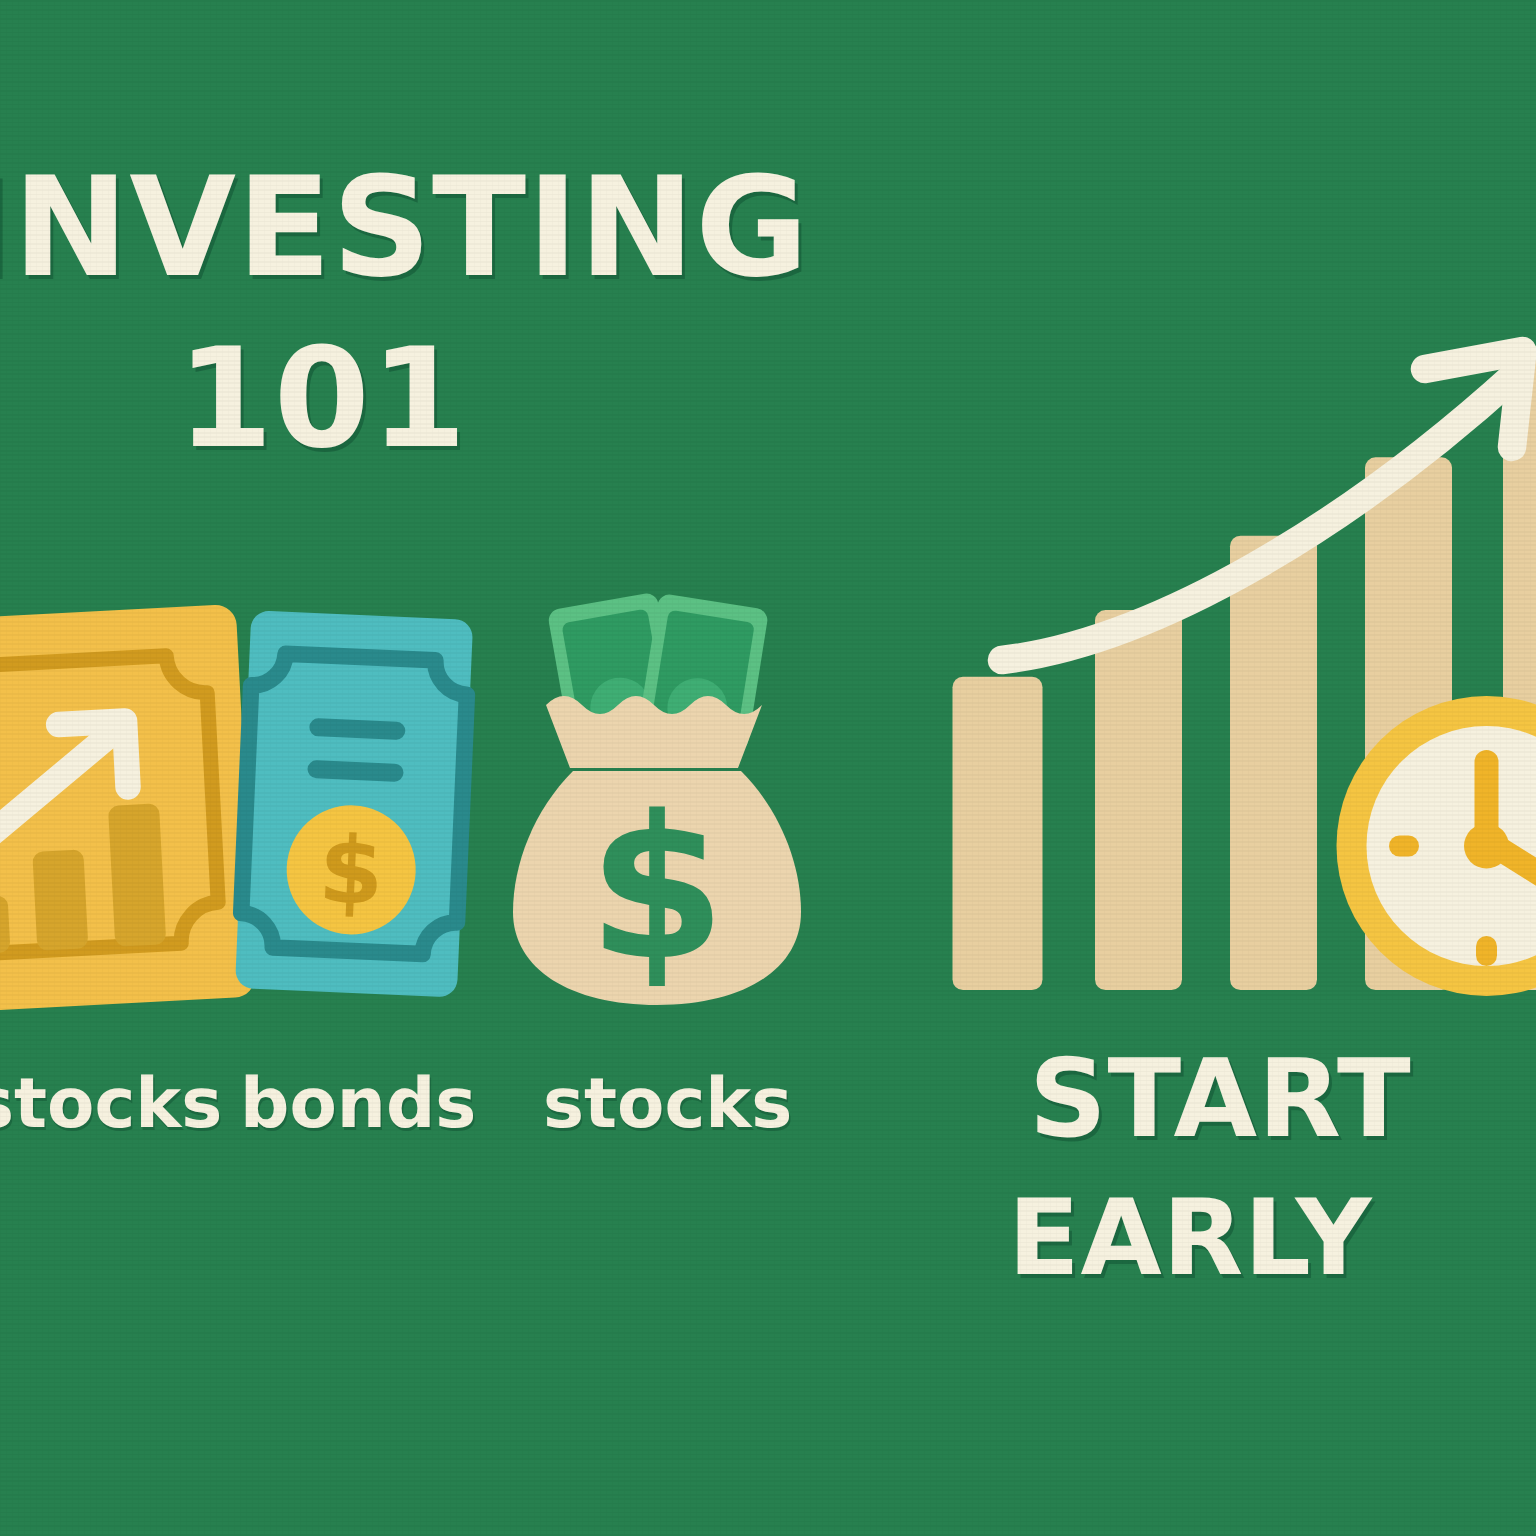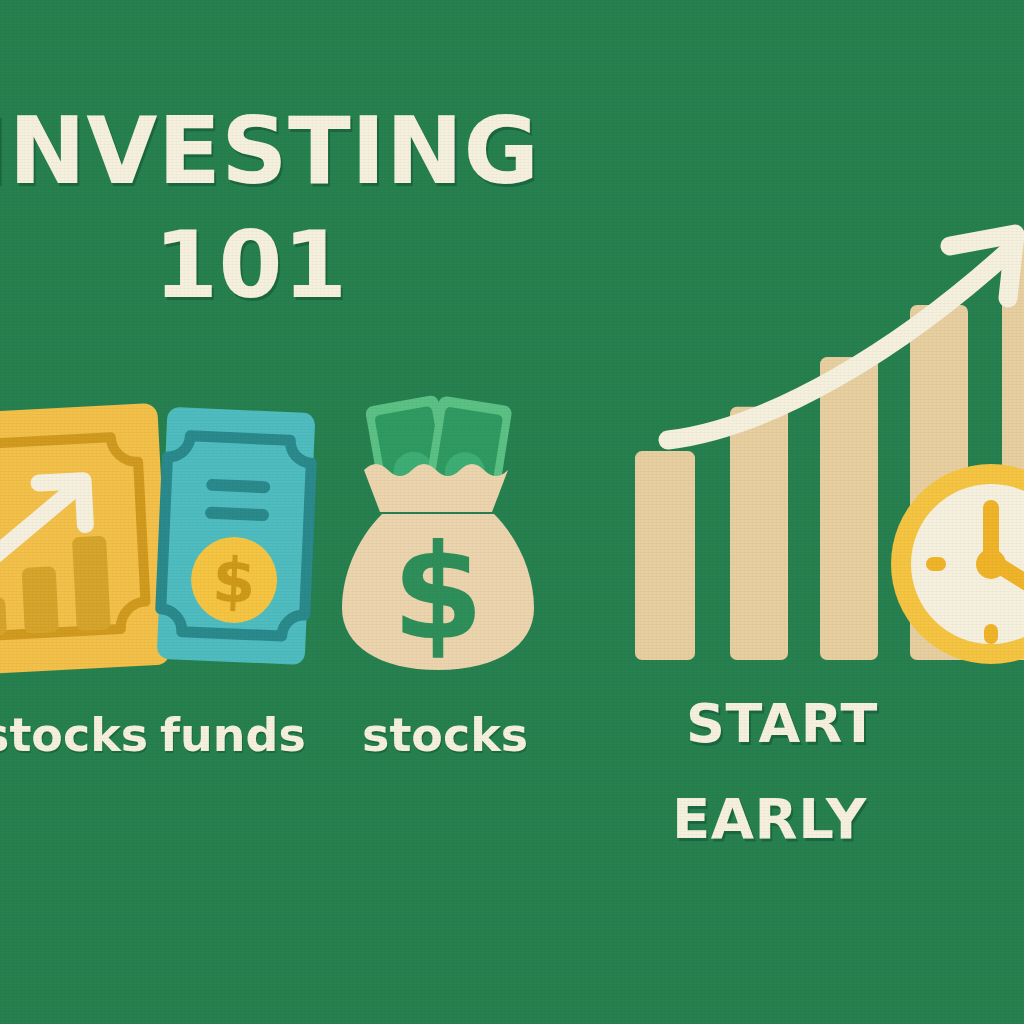--- a/index.html
+++ b/index.html
@@ -41,31 +41,30 @@
   }
   #title-line1 {
     left: -26px;
     top: 108px;
     font-size: 92px;
   }
   #title-line2 {
     left: 118px;
     top: 222px;
     font-size: 92px;
-    margin-left: 36px;
   }
   #start-early-1 {
     left: 686px;
     top: 698px;
-    font-size: 54px;
+    font-size: 72px;
   }
   #start-early-2 {
     left: 672px;
     top: 792px;
-    font-size: 56px;
+    font-size: 70px;
   }
 
   
   .asset-label {
     position: absolute;
     color: #f6f1df;
     font-family: "DejaVu Sans", sans-serif;
     font-weight: 600;
     font-size: 46px;
     text-shadow: 1px 2px 0 rgba(18,84,52,.5);
@@ -163,20 +162,20 @@
     <rect x="98" y="172" width="14" height="20" rx="7" fill="#f0b429"></rect>
     <rect x="152" y="105" width="20" height="14" rx="7" fill="#f0b429"></rect>
 
     <rect x="97" y="48" width="16" height="70" rx="8" fill="#f0b429"></rect>
 
     <rect x="100" y="104" width="16" height="62" rx="8" fill="#f0b429" transform="rotate(-58 105 112)"></rect>
     <circle cx="105" cy="112" r="15" fill="#f0b429"></circle>
   </svg>
 
   <div class="asset-label" id="label-stocks">stocks</div>
-  <div class="asset-label" id="label-bonds">funds</div>
+  <div class="asset-label" id="label-bonds">bonds</div>
   <div class="asset-label" id="label-funds">stocks</div>
 
   <div class="headline" id="start-early-1">START</div>
   <div class="headline" id="start-early-2">EARLY</div>
 
   <div id="grain"></div>
 </div>
 
 </body></html>

